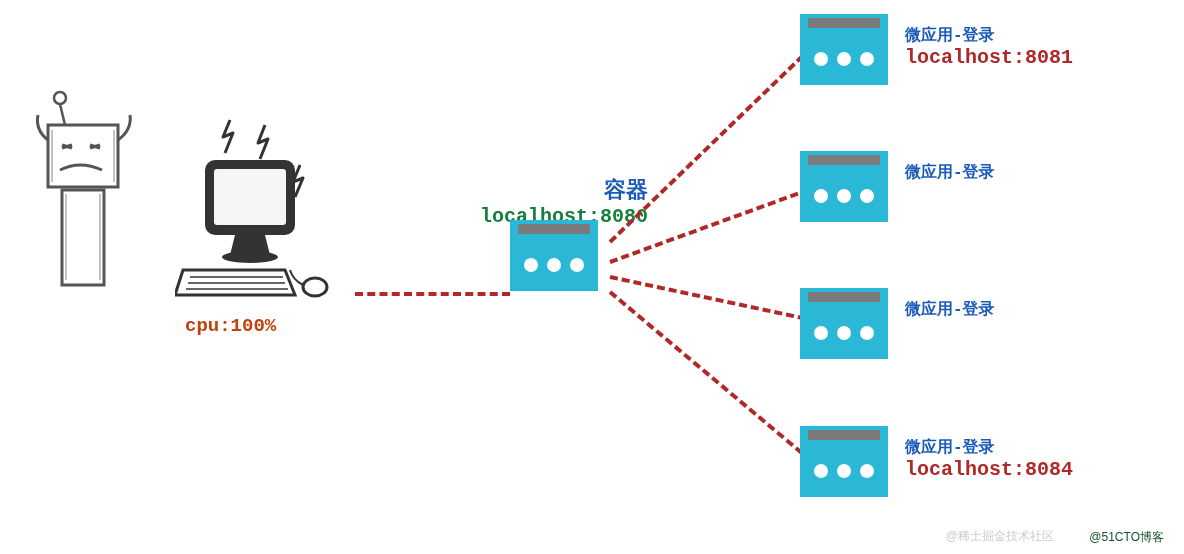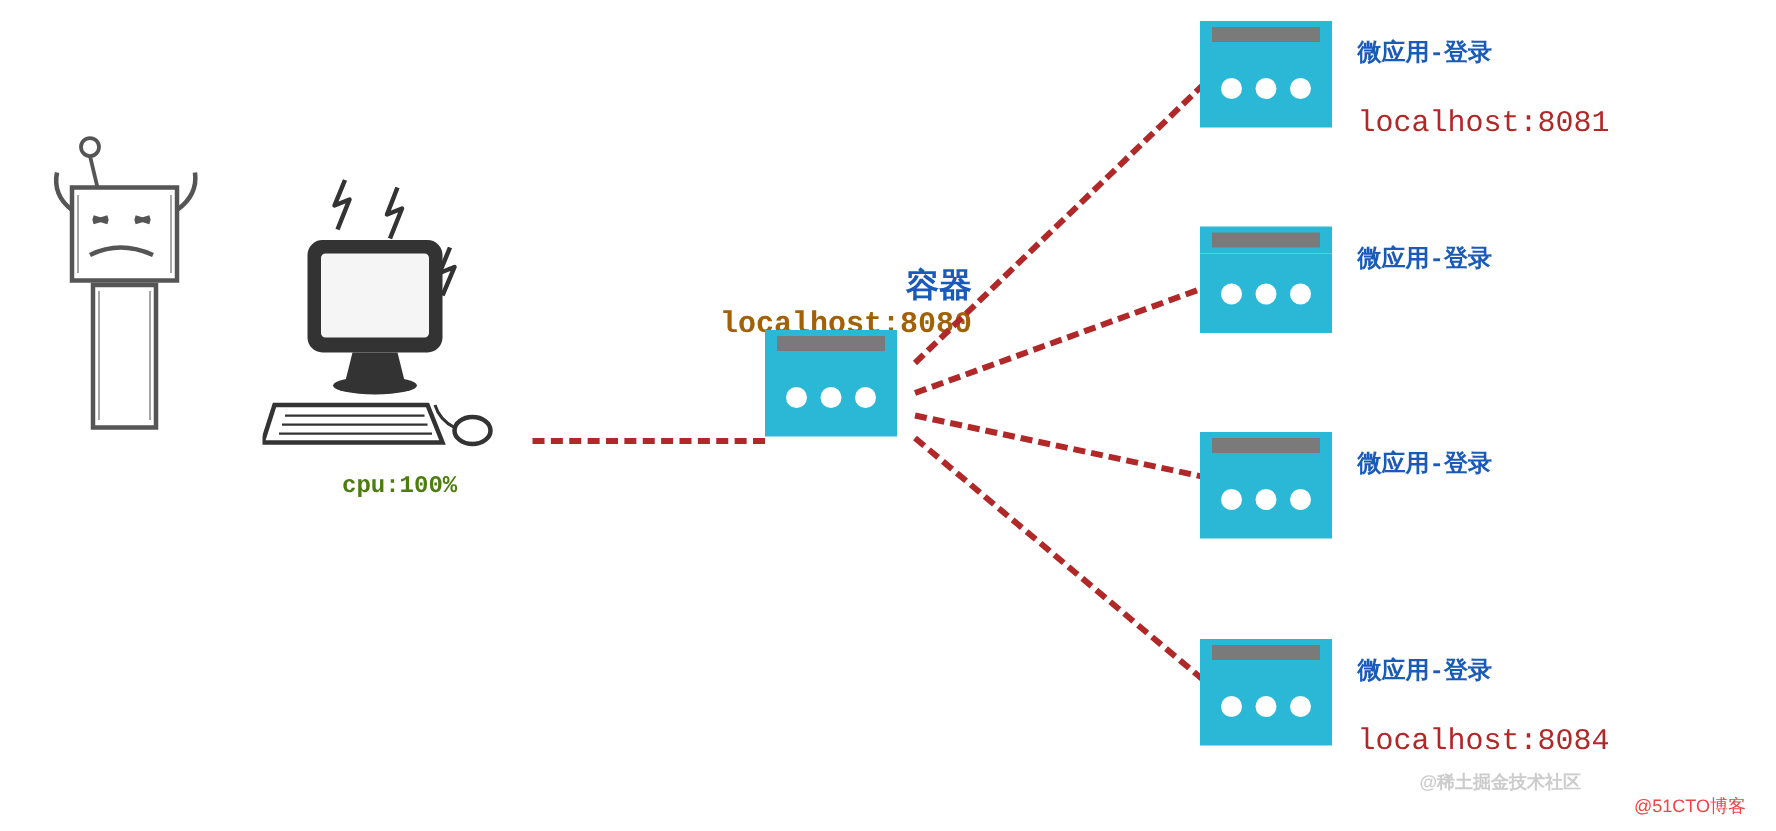--- a/index.html
+++ b/index.html
@@ -18,69 +18,67 @@
     }
     .computer {
       position: absolute;
       left: 175px;
       top: 115px;
     }
     .cpu-label {
       position: absolute;
       left: 185px;
       top: 315px;
-      color: #4d7c0f;
-      font-size: 16px;
-      font-weight: bold;
-      font-family: "Courier New", monospace;
-      margin-left: 43px;
+      color: #c2410c;
+      font-size: 19px;
+      font-weight: bold;
+      font-family: "Courier New", monospace;
     }
     .container-node {
       position: absolute;
       left: 510px;
       top: 220px;
     }
     .container-label {
       position: absolute;
       left: 480px;
       top: 175px;
       text-align: right;
     }
     .container-label .title {
       color: #1a5ab8;
       font-size: 22px;
       font-weight: bold;
       display: block;
     }
     .container-label .host {
-      color: #a16207;
+      color: #15803d;
       font-size: 20px;
       font-weight: bold;
       font-family: "Courier New", monospace;
       display: block;
     }
     .micro-node {
       position: absolute;
     }
     .micro-label {
       position: absolute;
     }
     .micro-label .title {
       color: #1a5ab8;
       font-size: 16px;
       font-weight: bold;
       display: block;
     }
     .micro-label .host {
       color: #b02828;
       font-size: 20px;
-      font-weight: normal;
-      font-family: "Courier New", monospace;
-      display: block;
-      margin-top: 25px;
+      font-weight: bold;
+      font-family: "Courier New", monospace;
+      display: block;
     }
     .browser-box {
       width: 88px;
       height: 71px;
       position: relative;
     }
     .browser-top {
       width: 88px;
       height: 18px;
       background: #2bb8d6;
@@ -111,32 +109,31 @@
     }
     .dashed-line {
       position: absolute;
       border-top: 4px dashed #b02828;
       transform-origin: left center;
     }
     .watermark1 {
       position: absolute;
       right: 20px;
       bottom: 8px;
-      color: #ef4444;
+      color: #14532d;
       font-size: 12px;
       font-family: sans-serif;
     }
     .watermark2 {
       position: absolute;
       right: 130px;
-      bottom: 24px;
+      bottom: 9px;
       color: #ccc;
       font-size: 12px;
       font-family: sans-serif;
-      font-weight: bold;
     }
   </style>
 </head>
 <body>
 
 <div class="robot">
   <svg width="130" height="260" viewBox="0 0 130 260">
 
     <circle cx="30" cy="8" r="6" fill="none" stroke="#555" stroke-width="2.5"></circle>
     <line x1="30" y1="14" x2="35" y2="35" stroke="#555" stroke-width="2.5"></line>

